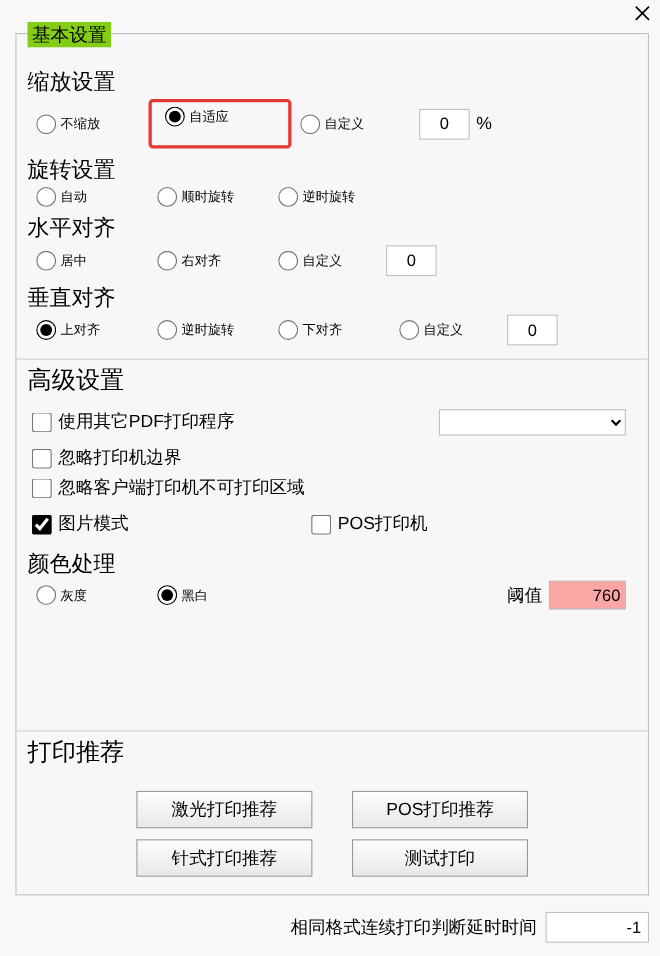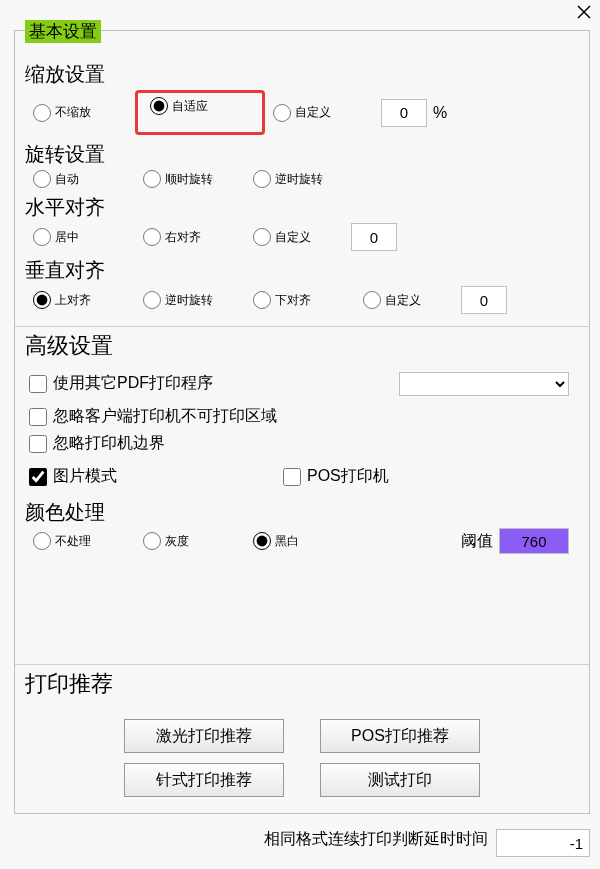--- a/index.html
+++ b/index.html
@@ -19,25 +19,25 @@
 .smallbox{width:40px;height:24px;border:1px solid #bfbfbf;background:#fff;text-align:center;font-size:15px;margin-left:6px}
 .pct{margin-left:6px}
 .divider{border:none;border-top:1px solid #cfcfcf;margin:12px 0 4px -10px;width:calc(100% + 20px)}
 .chk{display:flex;align-items:center;margin:6px 0 6px 4px}
 .chk input{width:18px;height:18px;margin:0 6px 0 0;accent-color:#000}
 .chk span{font-size:16px}
 .dropdown{width:170px;height:24px;border:1px solid #bfbfbf;background:#fff;margin-left:auto;margin-right:10px}
 .chk-row{display:flex;align-items:center}
 .threshold{display:flex;align-items:center;margin-left:auto;margin-right:10px}
 .threshold span{font-size:16px;margin-right:6px}
-.thbox{width:60px;height:24px;border:1px solid #bfbfbf;background:#8b5cf6;text-align:center;padding:0 4px;font-size:15px}
+.thbox{width:60px;height:24px;border:1px solid #bfbfbf;background:#fca5a5;text-align:right;padding:0 4px;font-size:15px}
 .btns{margin-top:20px}
 .btn-row{display:flex;justify-content:center;gap:36px;margin:10px 0}
 .btn{width:160px;height:34px;border:1px solid #999;background:linear-gradient(#fdfdfd,#e8e8e8);font-size:16px;cursor:pointer}
-.footer{position:absolute;left:14px;right:10px;bottom:12px;display:flex;justify-content:flex-end;align-items:flex-start}
+.footer{position:absolute;left:14px;right:10px;bottom:12px;display:flex;justify-content:flex-end;align-items:center}
 .footer span{font-size:16px;margin-right:8px}
 .fbox{width:80px;height:26px;border:1px solid #bfbfbf;background:#fff;text-align:right;padding:0 6px;font-size:15px}
 .section-title{font-size:22px;margin:4px 0 6px 0}
 </style>
 </head>
 <body>
 
 <div class="window">
   <div class="titlebar">
     <svg class="close-x" viewBox="0 0 16 16">
@@ -128,43 +128,39 @@
 
       <div class="chk-row">
         <label class="chk">
             <input type="checkbox" style="">
             <span>使用其它PDF打印程序</span>
           </label>
         <select class="dropdown"></select>
       </div>
       <label class="chk">
           <input type="checkbox" style="">
-          <span>忽略客户端打印机不可打印区域</span>
+          <span>忽略打印机边界</span>
         </label>
       <label class="chk">
           <input type="checkbox" style="">
-          <span>忽略打印机边界</span>
+          <span>忽略客户端打印机不可打印区域</span>
         </label>
       <div class="chk-row">
         <label class="chk" style="min-width:250px">
             <input type="checkbox" checked="" style="">
             <span>图片模式</span>
           </label>
         <label class="chk">
             <input type="checkbox" style="">
             <span>POS打印机</span>
           </label>
       </div>
 
       <div class="sub-label">颜色处理</div>
       <div class="row">
-        <label class="opt">
-            <input type="radio" name="col" style="">
-            <span>不处理</span>
-          </label>
         <label class="opt">
             <input type="radio" name="col" style="">
             <span>灰度</span>
           </label>
         <label class="opt">
             <input type="radio" name="col" checked="" style="">
             <span>黑白</span>
           </label>
         <div class="threshold">
           <span>阈值</span>

